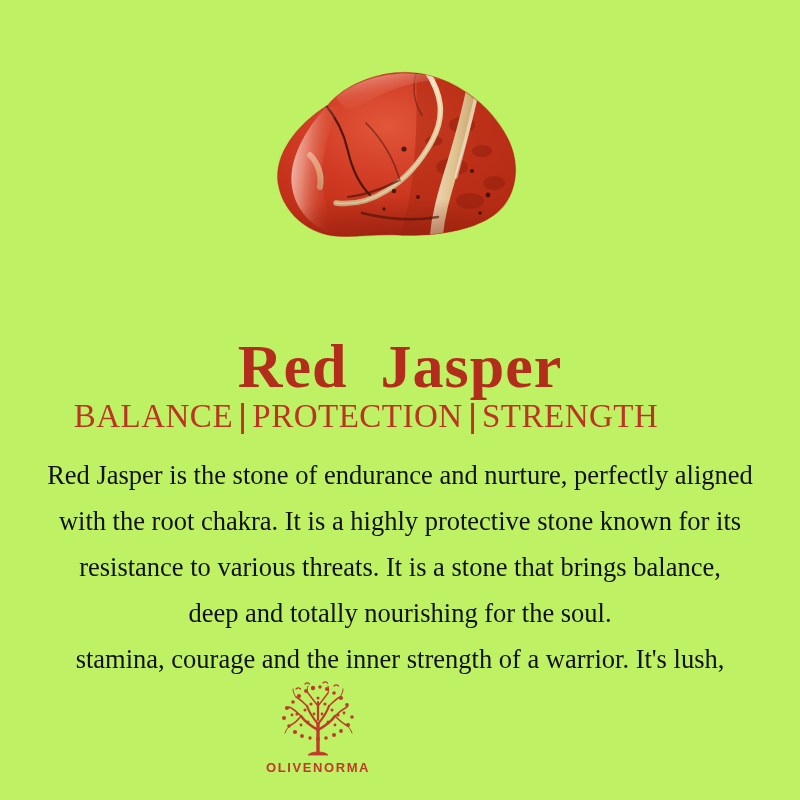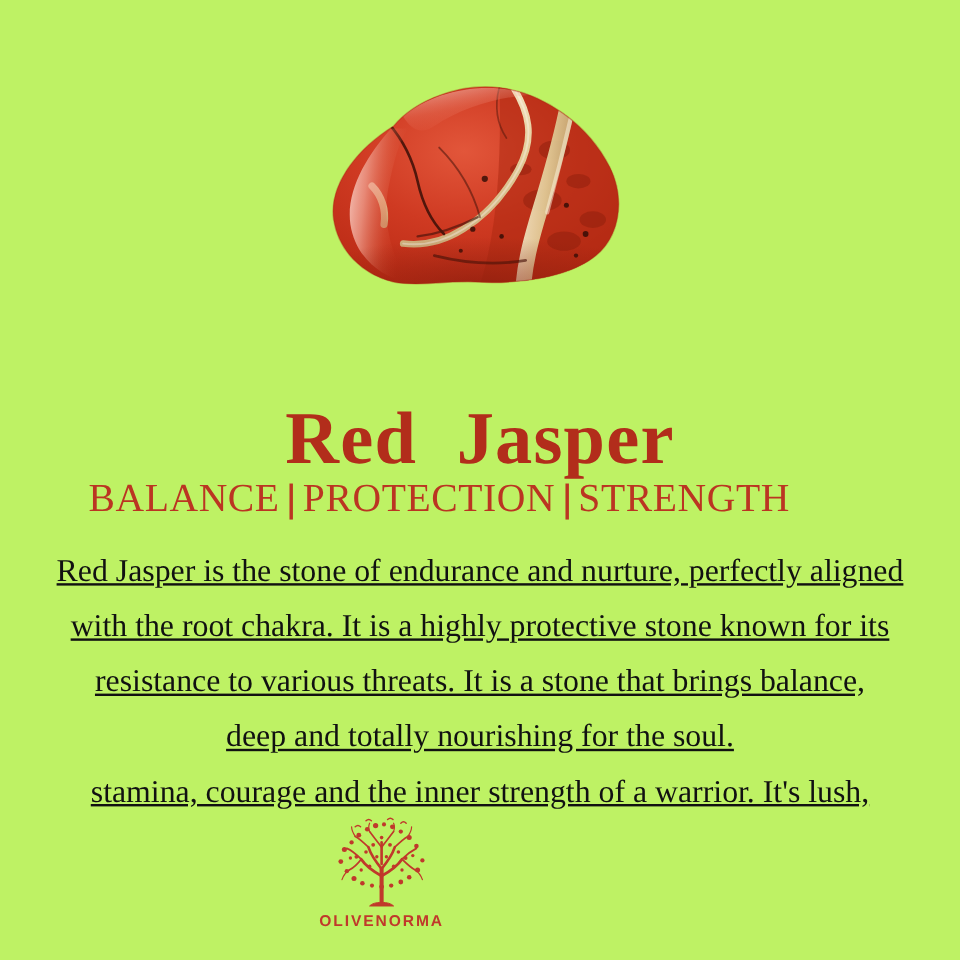--- a/index.html
+++ b/index.html
@@ -73,21 +73,21 @@
     position: absolute;
     left: 12px;
     top: 452px;
     width: 776px;
     text-align: center;
     font-family: "Liberation Serif", "DejaVu Serif", serif;
     font-size: 26.5px;
     line-height: 46px;
     color: #111111;
   }
-  .body-copy .line { display: block; white-space: nowrap; text-decoration: underline; }
+  .body-copy .line { display: block; white-space: nowrap; }
 
   
   .logo {
     position: absolute;
     left: 0;
     top: 680px;
     width: 636px;
     display: flex;
     flex-direction: column;
     align-items: center;

